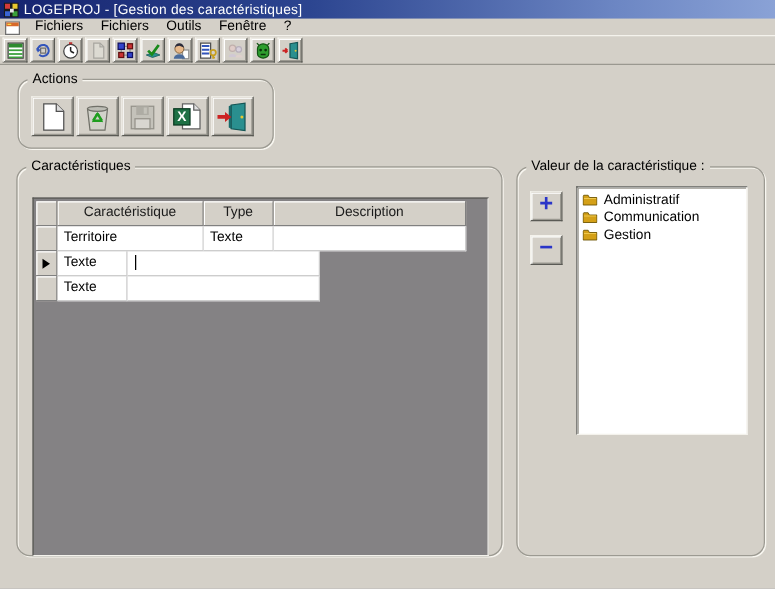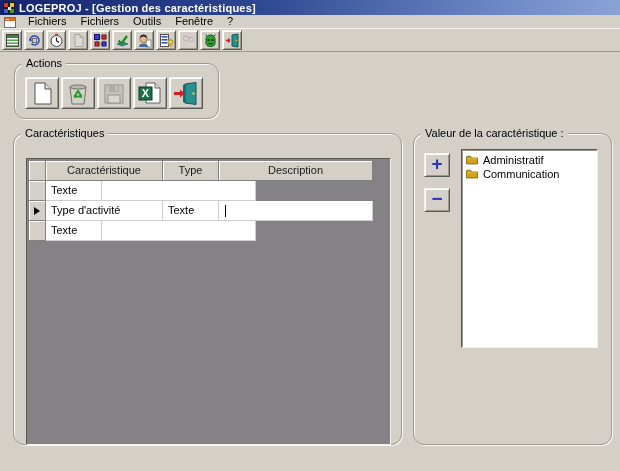--- a/index.html
+++ b/index.html
@@ -8,21 +8,21 @@
     background:#d4d0c8;font-family:"Liberation Sans","DejaVu Sans",sans-serif;
     font-size:11px;color:#000;
   }
   
   .titlebar{
     position:absolute;left:0;top:0;width:620px;height:15px;
     background:linear-gradient(90deg,#16246f 0%,#2c4590 40%,#6d87c4 80%,#8aa2d6 100%);
     display:flex;align-items:center;padding-left:3px;box-sizing:border-box;
   }
   .titlebar .ticon{width:12px;height:12px;margin-right:4px;flex:0 0 auto;}
-  .titlebar .ttext{color:#fff;font-weight:bold;font-size:11px;white-space:nowrap;letter-spacing:.2px;}
+  .titlebar .ttext{color:#fff;font-weight:normal;font-size:11px;white-space:nowrap;letter-spacing:.2px;}
   
   .menubar{
     position:absolute;left:0;top:15px;width:620px;height:13px;
     background:#d4d0c8;display:flex;align-items:flex-end;padding-left:2px;box-sizing:border-box;
   }
   .menubar .mdicon{width:12px;height:11px;margin:0 5px 0 2px;flex:0 0 auto;}
   .menu-item{padding:0 7px;height:13px;line-height:13px;cursor:default;}
   
   .toolbar{
     position:absolute;left:0;top:28px;width:620px;height:24px;background:#d4d0c8;
@@ -285,28 +285,28 @@
       <div class="datagrid">
         <div class="dg-table">
           <div class="dg-row dg-header">
             <div class="dg-sel"></div>
             <div class="dg-cell col1">Caractéristique</div>
             <div class="dg-cell col2">Type</div>
             <div class="dg-cell col3">Description</div>
           </div>
           <div class="dg-row">
             <div class="dg-sel"></div>
+            <div class="dg-cell col1">Territoire</div>
             <div class="dg-cell col2">Texte</div>
             <div class="dg-cell col3"></div>
           </div>
           <div class="dg-row">
             <div class="dg-sel">
                 <span class="row-arrow"></span>
               </div>
-            <div class="dg-cell col1">Type d'activité</div>
             <div class="dg-cell col2">Texte</div>
             <div class="dg-cell col3"><span class="caret"></span></div>
           </div>
           <div class="dg-row">
             <div class="dg-sel"></div>
             <div class="dg-cell col2">Texte</div>
             <div class="dg-cell col3"></div>
           </div>
         </div>
       </div>
@@ -324,17 +324,24 @@
           </svg>
           <span>Administratif</span>
         </div>
         <div class="lb-item">
           <svg viewBox="0 0 12 10">
             <path d="M0.5,2 L0.5,9 L11.5,9 L11.5,3 L5.5,3 L4.5,1.2 L1,1.2 Z" fill="#d4a017" stroke="#6b5400" stroke-width="0.7"></path>
             <path d="M1.2,3.8 L10.8,3.8" stroke="#eec84e" stroke-width="0.8"></path>
           </svg>
           <span>Communication</span>
         </div>
+        <div class="lb-item">
+          <svg viewBox="0 0 12 10">
+            <path d="M0.5,2 L0.5,9 L11.5,9 L11.5,3 L5.5,3 L4.5,1.2 L1,1.2 Z" fill="#d4a017" stroke="#6b5400" stroke-width="0.7"></path>
+            <path d="M1.2,3.8 L10.8,3.8" stroke="#eec84e" stroke-width="0.8"></path>
+          </svg>
+          <span>Gestion</span>
+        </div>
       </div>
     </div>
 
   </div>
 </div>
 
 </body></html>

